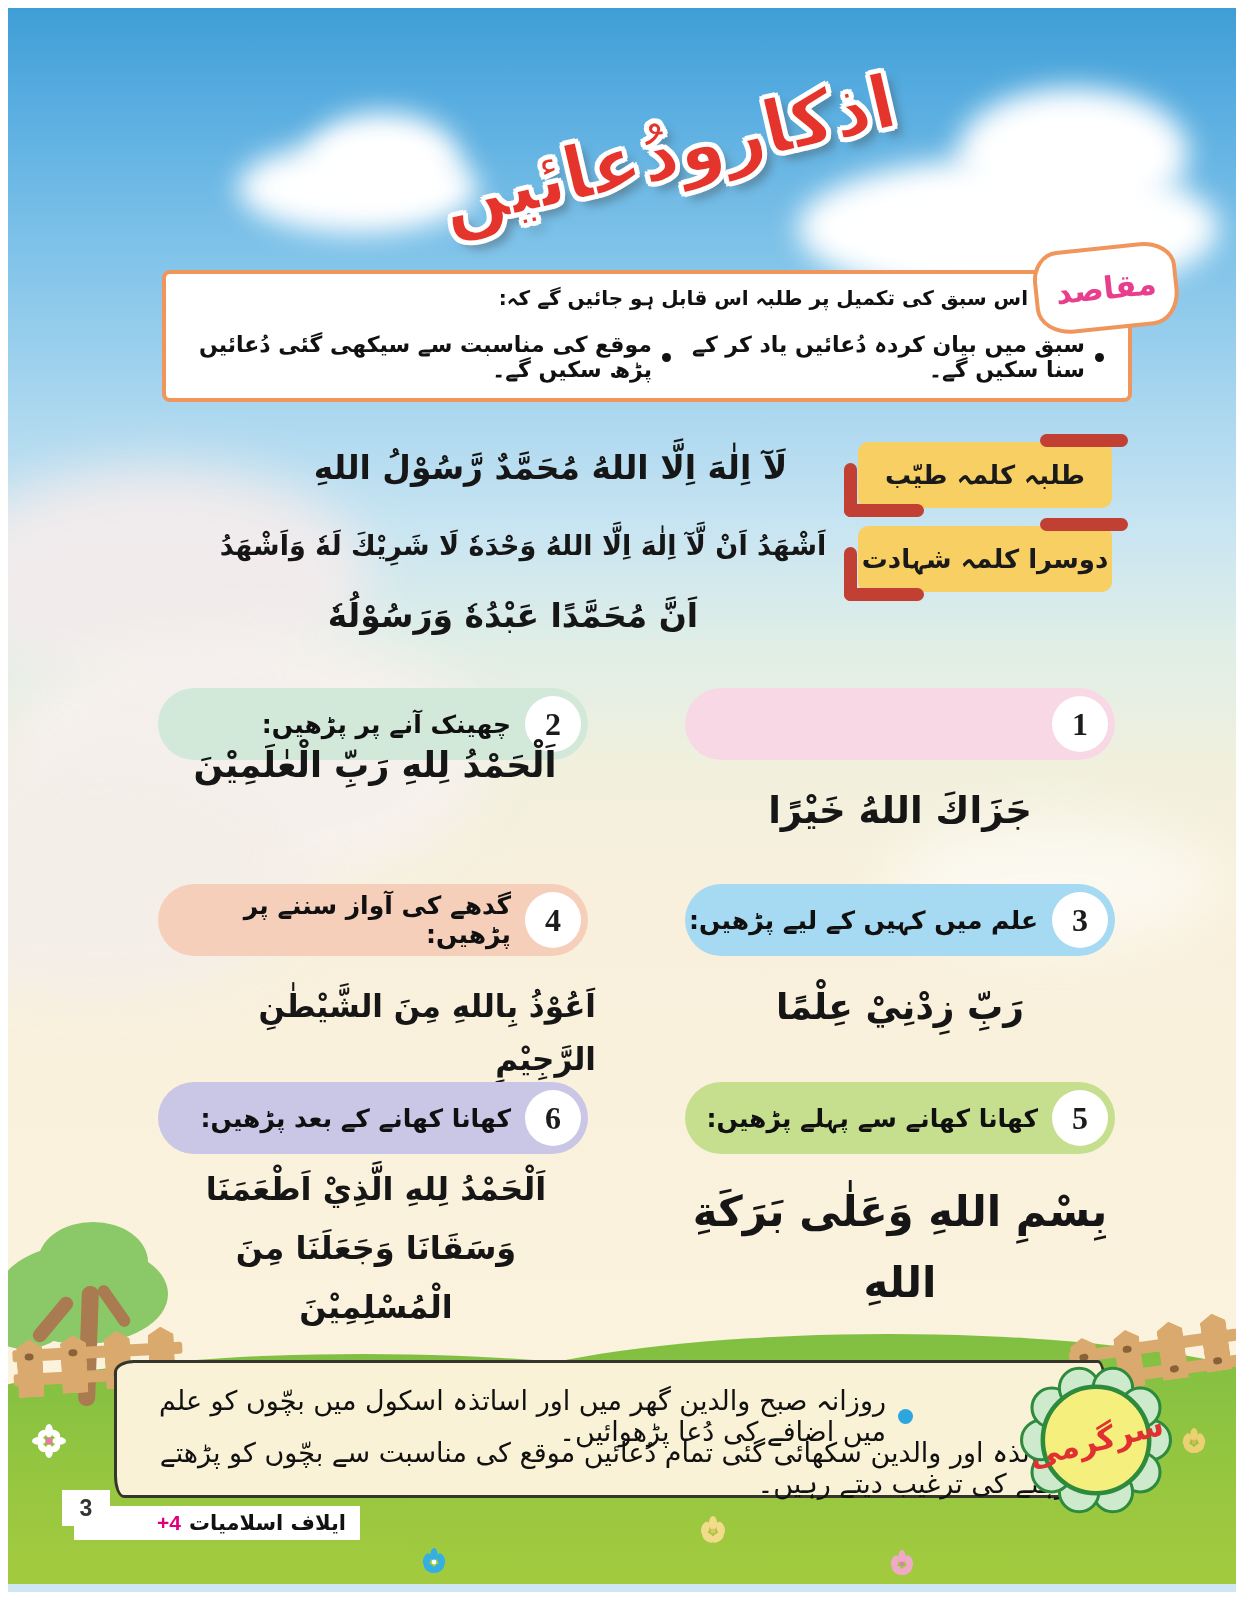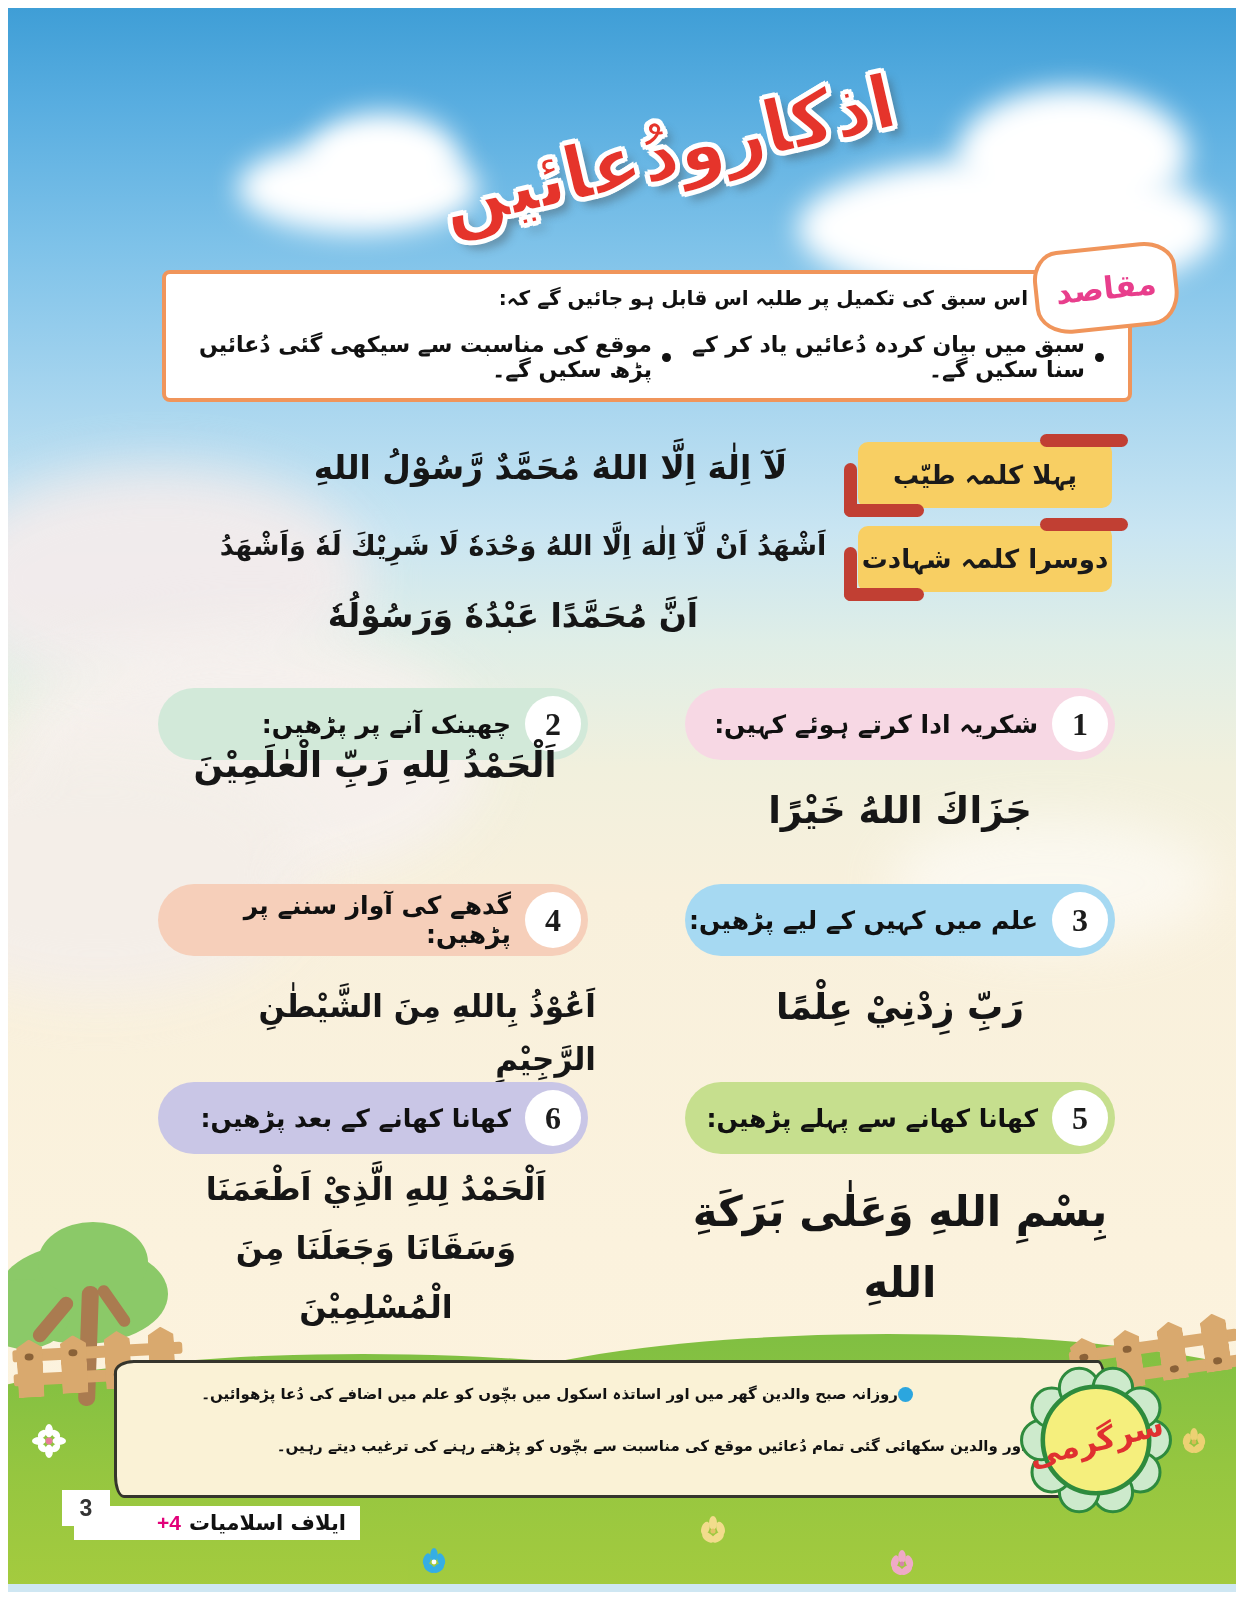--- a/index.html
+++ b/index.html
@@ -57,21 +57,21 @@
   .fence{position:absolute;z-index:3;}
   .post{position:absolute;width:26px;height:58px;background:#d9a96e;
     clip-path:polygon(0 14%,50% 0,100% 14%,100% 100%,0 100%);}
   .rail{position:absolute;height:12px;background:#d9a96e;border-radius:3px;}
   .knot{position:absolute;width:9px;height:7px;background:#8a6238;border-radius:50%;}
   .bush{position:absolute;background:#6fbf4a;border-radius:50% 50% 40% 40%;z-index:3;}
   
   .activity{position:absolute;left:106px;top:1352px;width:986px;height:132px;background:#faf2d6;
     border:3px solid #35352c;border-radius:20px 8px 26px 10px/12px 26px 10px 22px;
     z-index:6;direction:rtl;color:#111;}
-  .act-item{display:flex;direction:rtl;align-items:center;font-size:15px;font-weight:bold;}
+  .act-item{display:flex;direction:rtl;align-items:center;gap:12px;font-size:27px;font-weight:normal;}
   .act-1{position:absolute;right:190px;top:22px;}
   .act-2{position:absolute;right:8px;top:74px;}
   .dot-blue{width:15px;height:15px;border-radius:50%;background:#2ba6df;flex:0 0 auto;}
   .act-badge{position:absolute;left:1012px;top:1356px;width:152px;height:152px;z-index:7;}
   .act-badge-label{position:absolute;left:0;top:0;width:152px;height:152px;display:flex;
     align-items:center;justify-content:center;transform:rotate(-14deg);
     font-size:31px;font-weight:bold;color:#e03030;}
   
   .page-box{position:absolute;left:54px;top:1482px;width:48px;height:36px;background:#fff;z-index:9;
     display:flex;align-items:center;justify-content:center;
@@ -113,40 +113,39 @@
       </span>
       <span class="obj-item">
         <span class="dot-black"></span>
         <span>موقع کی مناسبت سے سیکھی گئی دُعائیں پڑھ سکیں گے۔</span>
       </span>
     </div>
   </div>
   <div class="maqasid">مقاصد</div>
 
   <div class="ktag" style="top:434px;">
-    <span>پہلا کلمہ طیّب</span>
+    <span>طلبہ کلمہ طیّب</span>
     <span class="br br-tr"></span>
     <span class="br br-blv"></span>
     <span class="br br-blh"></span>
   </div>
   <div class="ktag" style="top:518px;">
     <span>دوسرا کلمہ شہادت</span>
     <span class="br br-tr"></span>
     <span class="br br-blv"></span>
     <span class="br br-blh"></span>
   </div>
   <div class="kline" style="left:255px;top:440px;width:575px;font-size:33px;">لَآ اِلٰهَ اِلَّا اللهُ مُحَمَّدٌ رَّسُوْلُ اللهِ</div>
   <div class="kline" style="left:190px;top:522px;width:650px;font-size:27px;">اَشْهَدُ اَنْ لَّآ اِلٰهَ اِلَّا اللهُ وَحْدَهٗ لَا شَرِيْكَ لَهٗ وَاَشْهَدُ</div>
   <div class="kline" style="left:255px;top:588px;width:500px;font-size:33px;">اَنَّ مُحَمَّدًا عَبْدُهٗ وَرَسُوْلُهٗ</div>
 
   <div class="pill" style="left: 677px; top: 680px; background-color: rgb(247, 216, 228);">
     <span class="num-circle">
         <span>1</span>
       </span>
-    <span class="occasion">شکریہ ادا کرتے ہوئے کہیں:</span>
   </div>
   <div class="pill" style="left: 150px; top: 680px; background-color: rgb(210, 233, 217);">
     <span class="num-circle">
         <span>2</span>
       </span>
     <span class="occasion">چھینک آنے پر پڑھیں:</span>
   </div>
   <div class="dua-ar" style="left:692px;top:772px;width:400px;font-size:37px;">جَزَاكَ اللهُ خَيْرًا</div>
   <div class="dua-ar" style="left:162px;top:728px;width:410px;font-size:35px;">اَلْحَمْدُ لِلهِ رَبِّ الْعٰلَمِيْنَ</div>
 

